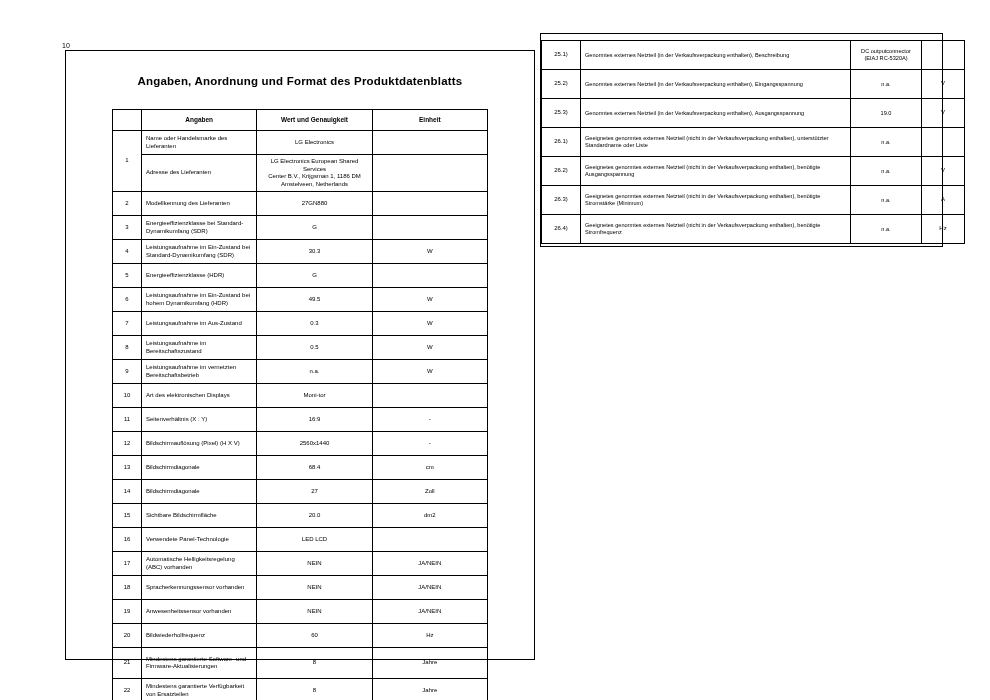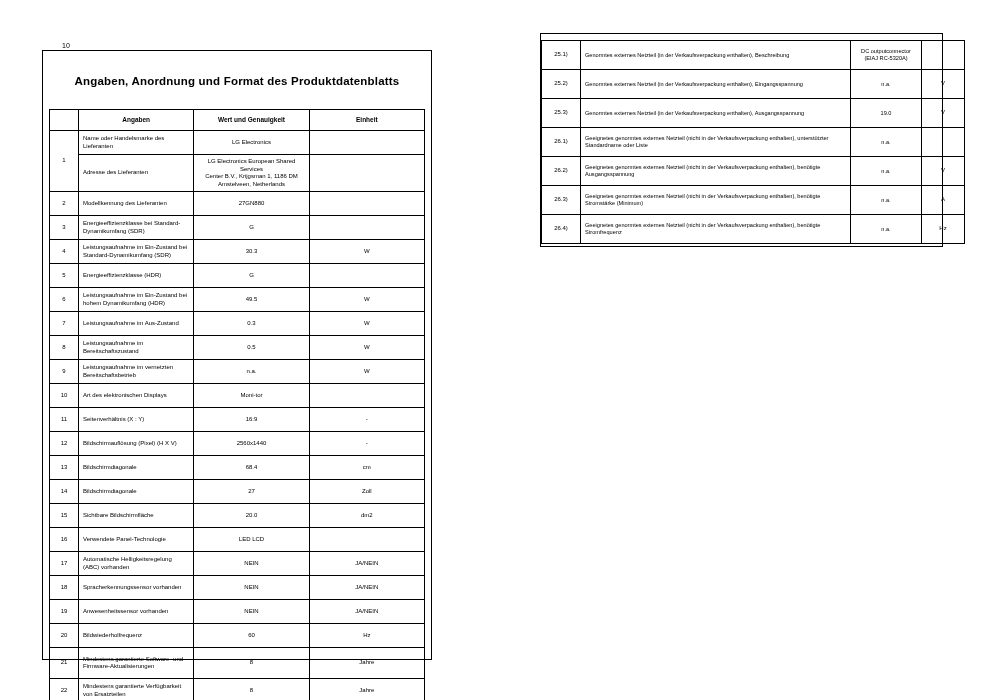--- a/index.html
+++ b/index.html
@@ -20,23 +20,23 @@
     position: absolute;
     left: 62px;
     top: 42px;
     font-size: 7px;
     color: #000;
   }
 
   
   .left-panel {
     position: absolute;
-    left: 42px;
+    left: 65px;
     top: 50px;
-    width: 390px;
+    width: 470px;
     height: 610px;
     border: 1px solid #000;
     background: #fff;
     box-sizing: border-box;
   }
 
   .doc-title {
     text-align: center;
     font-size: 11.5px;
     font-weight: bold;

